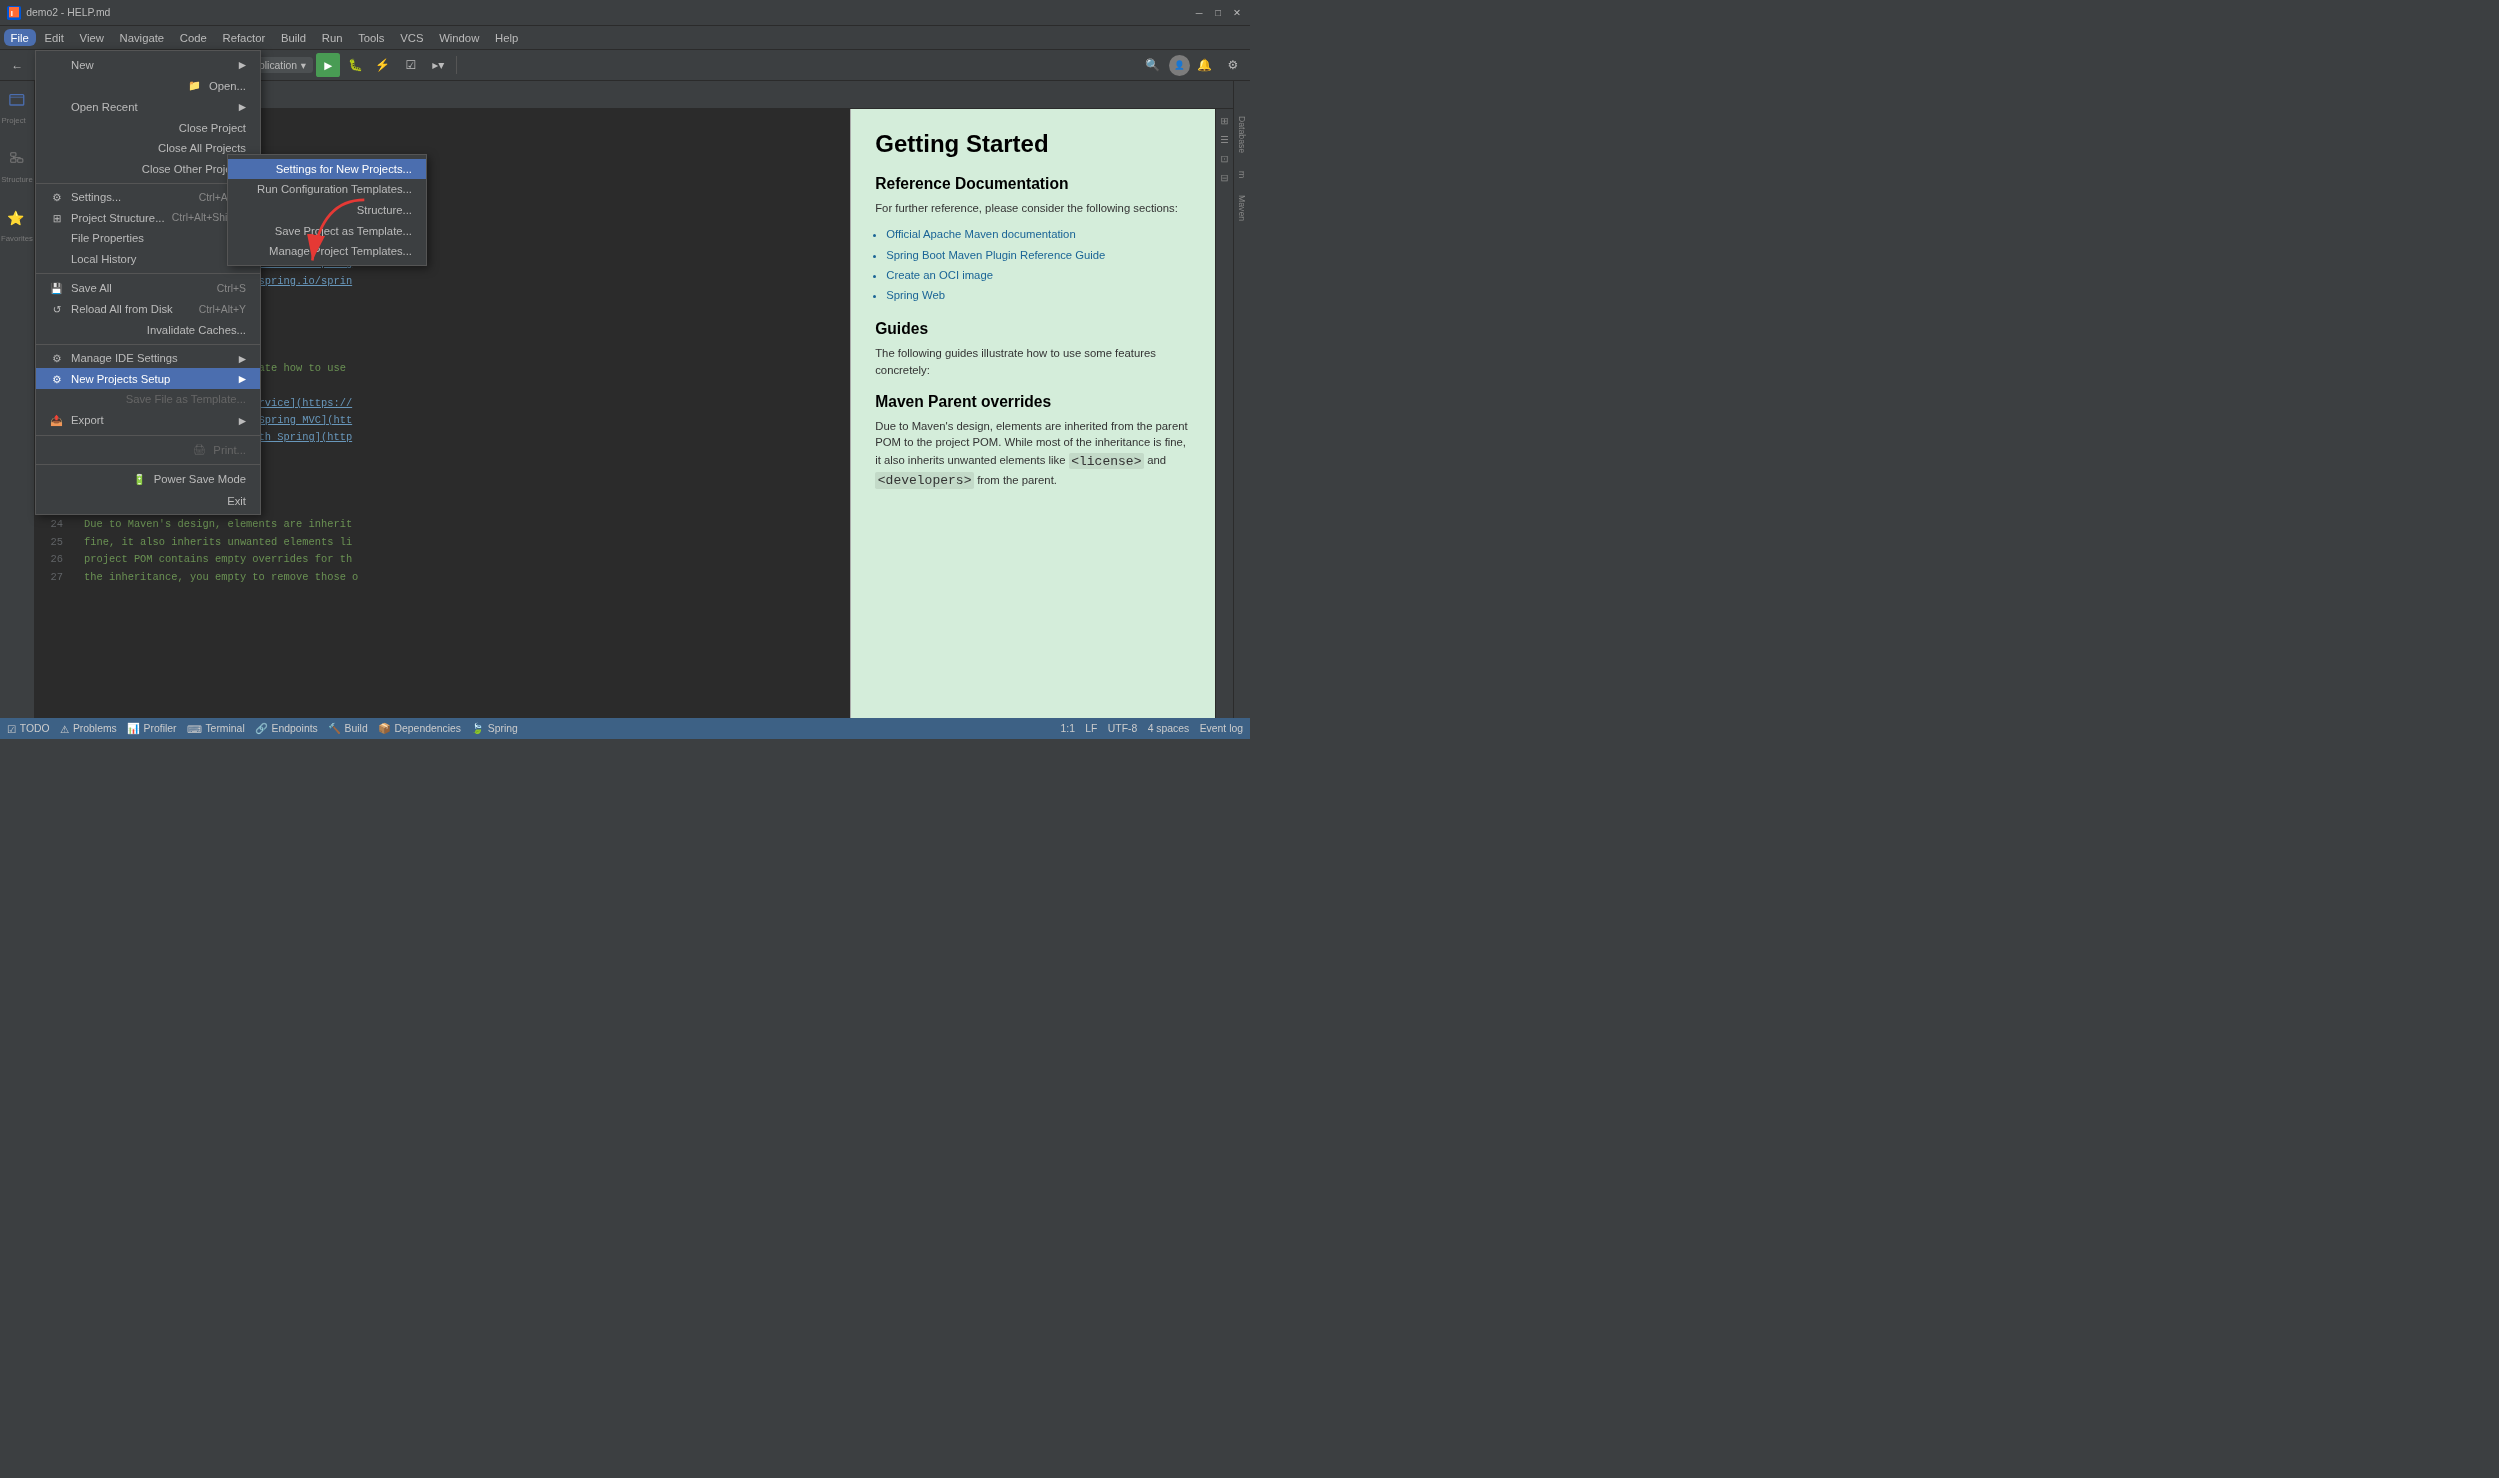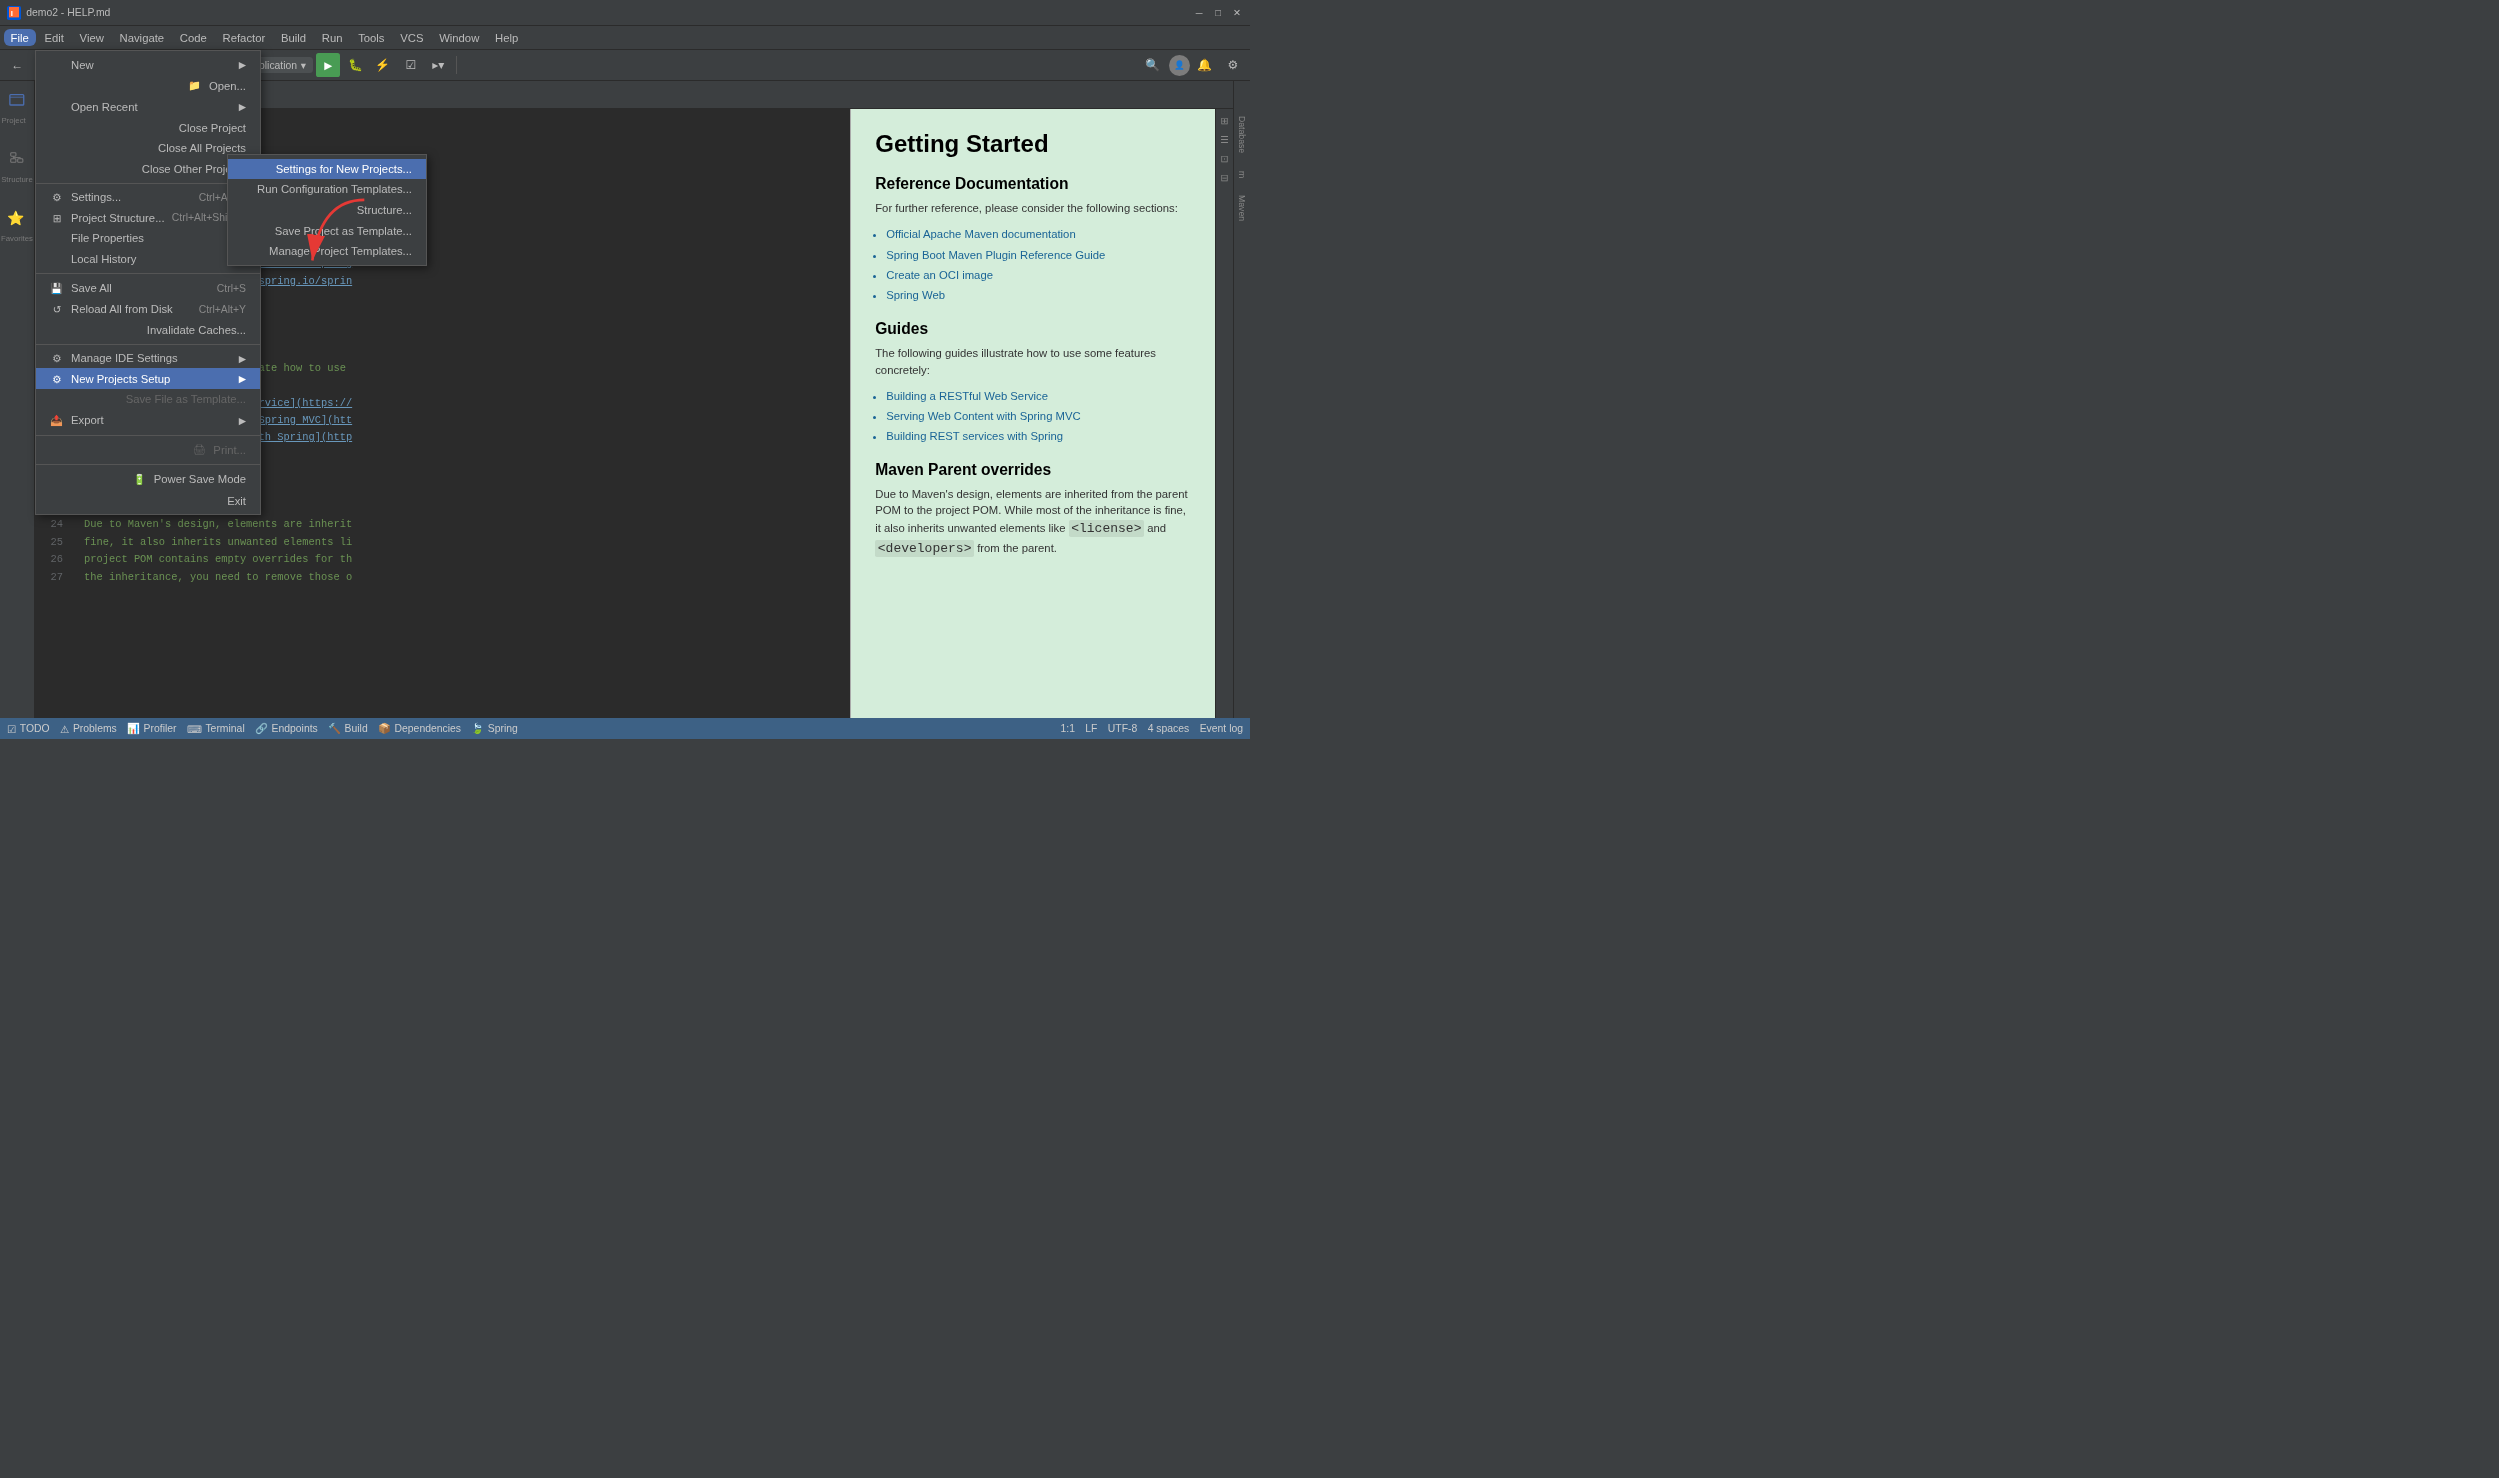--- a/index.html
+++ b/index.html
@@ -637,42 +637,37 @@
         <div class="code-line">* <span class="code-link">[Building a RESTful Web Service](https://</span></div>
         <div class="code-line">* <span class="code-link">[Serving Web Content with Spring MVC](htt</span></div>
         <div class="code-line">* <span class="code-link">[Building REST services with Spring](http</span></div>
         <div class="code-line">&nbsp;</div>
         <div class="code-line">&nbsp;</div>
         <div class="code-line code-green">### Maven Parent overrides</div>
         <div class="code-line">&nbsp;</div>
         <div class="code-line code-green">Due to Maven's design, elements are inherit</div>
         <div class="code-line code-green">fine, it also inherits unwanted elements li</div>
         <div class="code-line code-green">project POM contains empty overrides for th</div>
-        <div class="code-line code-green">the inheritance, you need to remove those o</div>
+        <div class="code-line code-green">the inheritance, you empty to remove those o</div>
       </div>
 
       <div class="preview-panel">
         <h1>Getting Started</h1>
 
         <h3>Reference Documentation</h3>
         <p>For further reference, please consider the following sections:</p>
         <ul>
           <li><a>Official Apache Maven documentation</a></li>
           <li><a>Spring Boot Maven Plugin Reference Guide</a></li>
           <li><a>Create an OCI image</a></li>
           <li><a>Spring Web</a></li>
         </ul>
 
         <h3>Guides</h3>
         <p>The following guides illustrate how to use some features concretely:</p>
-        <ul>
-          <li><a>Building a RESTful Web Service</a></li>
-          <li><a>Serving Web Content with Spring MVC</a></li>
-          <li><a>Building REST services with Spring</a></li>
-        </ul>
 
         <h3>Maven Parent overrides</h3>
         <p>Due to Maven's design, elements are inherited from the parent POM to the project POM. While most of the inheritance is fine, it also inherits unwanted elements like <code class="inline">&lt;license&gt;</code> and <code class="inline">&lt;developers&gt;</code> from the parent.</p>
       </div>
 
       <div class="editor-right-tools">
         <div class="editor-right-icon">⊞</div>
         <div class="editor-right-icon">☰</div>
         <div class="editor-right-icon">⊡</div>
         <div class="editor-right-icon">⊟</div>

